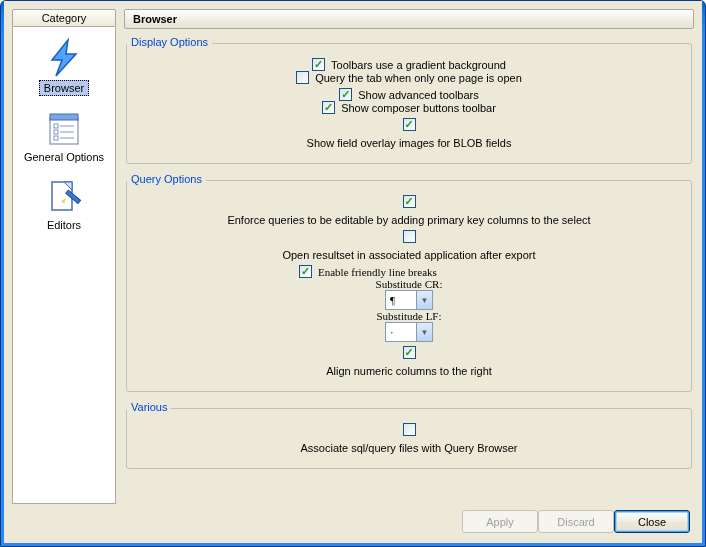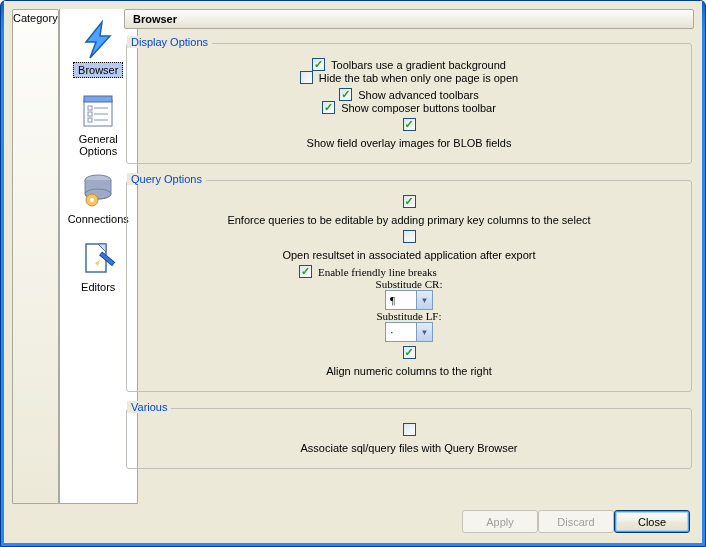--- a/index.html
+++ b/index.html
@@ -59,21 +59,21 @@
       padding: 8px;
     }
     .main-area {
       flex: 1;
       display: flex;
       gap: 8px;
     }
     .sidebar {
       width: 104px;
       display: flex;
-      flex-direction: row;
+      flex-direction: column;
     }
     .sidebar-header {
       background: linear-gradient(to bottom, #fdfdfb, #ece9d8);
       border: 1px solid #a9a9a0;
       text-align: center;
       padding: 2px 0;
       font-size: 11px;
       border-radius: 2px 2px 0 0;
     }
     .sidebar-body {
@@ -263,32 +263,20 @@
                   <line x1="16" y1="18" x2="30" y2="18" stroke="#8095c0"></line>
                 <rect x="10" y="22" width="4" height="4" fill="none" stroke="#8095c0"></rect>
                   <line x1="16" y1="24" x2="30" y2="24" stroke="#8095c0"></line>
                 <rect x="10" y="28" width="4" height="4" fill="none" stroke="#8095c0"></rect>
                   <line x1="16" y1="30" x2="30" y2="30" stroke="#8095c0"></line>
               </svg>
             </div>
             <div class="cat-label">General Options</div>
           </div>
 
-          <div class="cat-item">
-            <div class="cat-icon">
-              <svg width="40" height="40" viewBox="0 0 40 40">
-                <ellipse cx="20" cy="10" rx="13" ry="5" fill="#b7c0d6" stroke="#7684a6"></ellipse>
-                <path d="M7 10 v14 a13 5 0 0 0 26 0 v-14" fill="#9faac4" stroke="#7684a6"></path>
-                <ellipse cx="20" cy="24" rx="13" ry="5" fill="none" stroke="#7684a6"></ellipse>
-                <circle cx="14" cy="30" r="6" fill="#f4c760" stroke="#c4932a"></circle>
-                <circle cx="14" cy="30" r="2" fill="#fff"></circle>
-              </svg>
-            </div>
-            <div class="cat-label">Connections</div>
-          </div>
 
           <div class="cat-item">
             <div class="cat-icon">
               <svg width="40" height="40" viewBox="0 0 40 40">
                 <rect x="8" y="6" width="20" height="28" fill="#fff" stroke="#4a6bb0" stroke-width="1.5"></rect>
                 <polygon points="28,6 28,14 20,6" fill="#cfe0f8" stroke="#4a6bb0"></polygon>
                 <rect x="20" y="14" width="16" height="4" transform="rotate(40 22 20)" fill="#3a77d8" stroke="#1b4fa0"></rect>
                 <polygon points="17,25 22,22 20,28" fill="#f2d070"></polygon>
               </svg>
             </div>
@@ -303,21 +291,21 @@
 
         <div class="fieldset">
           <div class="fieldset-legend">Display Options</div>
           <div class="two-col row">
             <div class="check-row">
               <div class="checkbox checked"></div>
               <span class="lbl">Toolbars use a gradient background</span>
             </div>
             <div class="check-row">
               <div class="checkbox"></div>
-              <span class="lbl">Hide the tab when only one page is open</span>
+              <span class="lbl">Query the tab when only one page is open</span>
             </div>
           </div>
           <div class="two-col row">
             <div class="check-row">
               <div class="checkbox checked"></div>
               <span class="lbl">Show advanced toolbars</span>
             </div>
             <div class="check-row">
               <div class="checkbox checked"></div>
               <span class="lbl">Show composer buttons toolbar</span>

